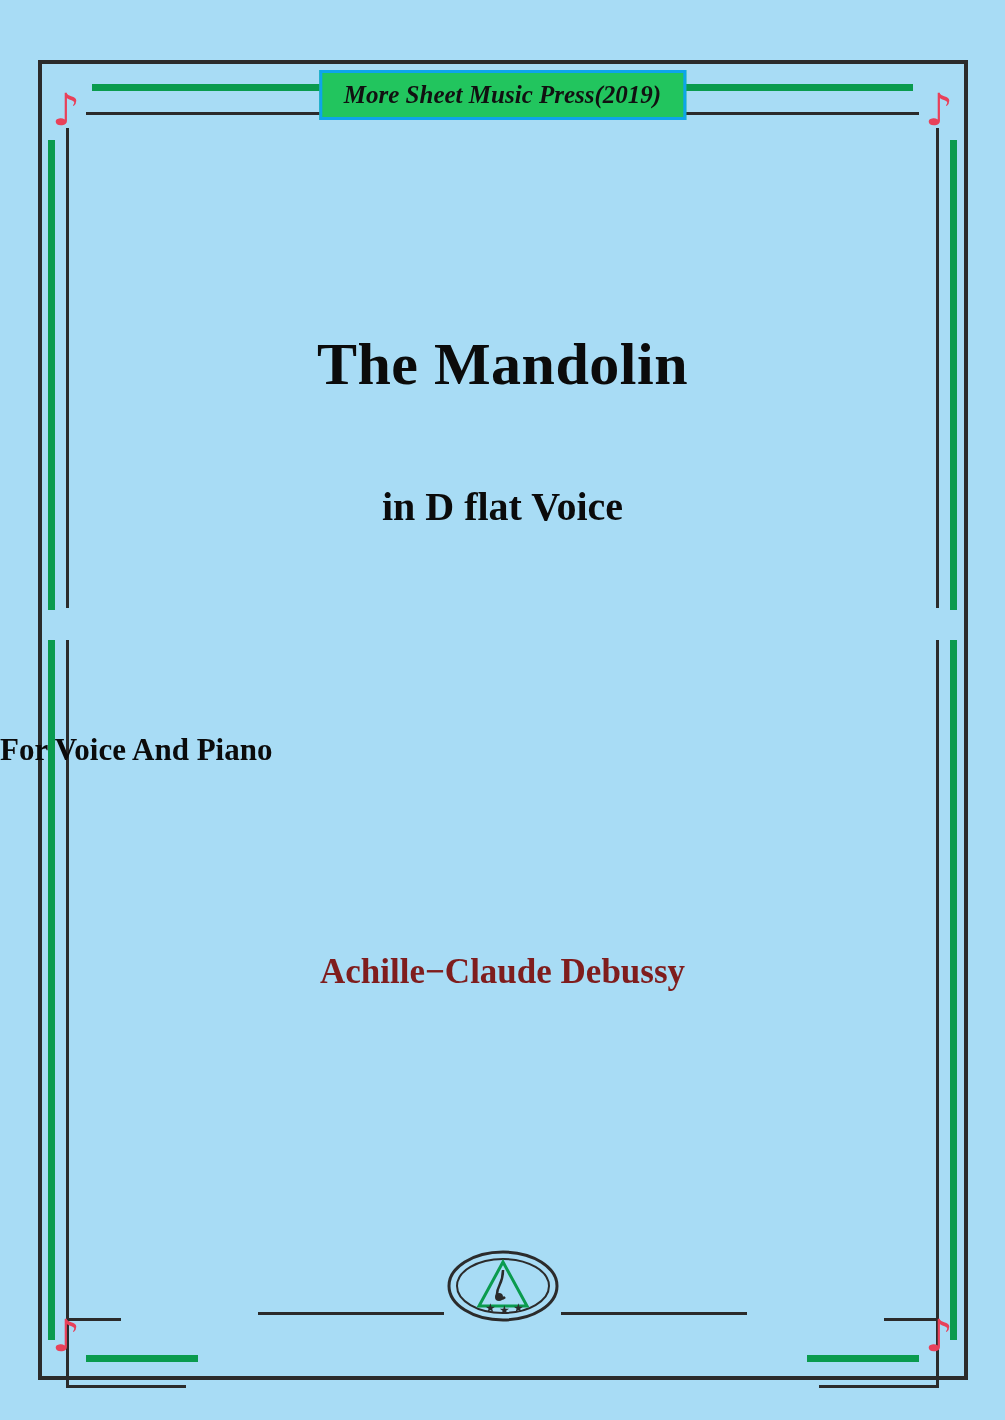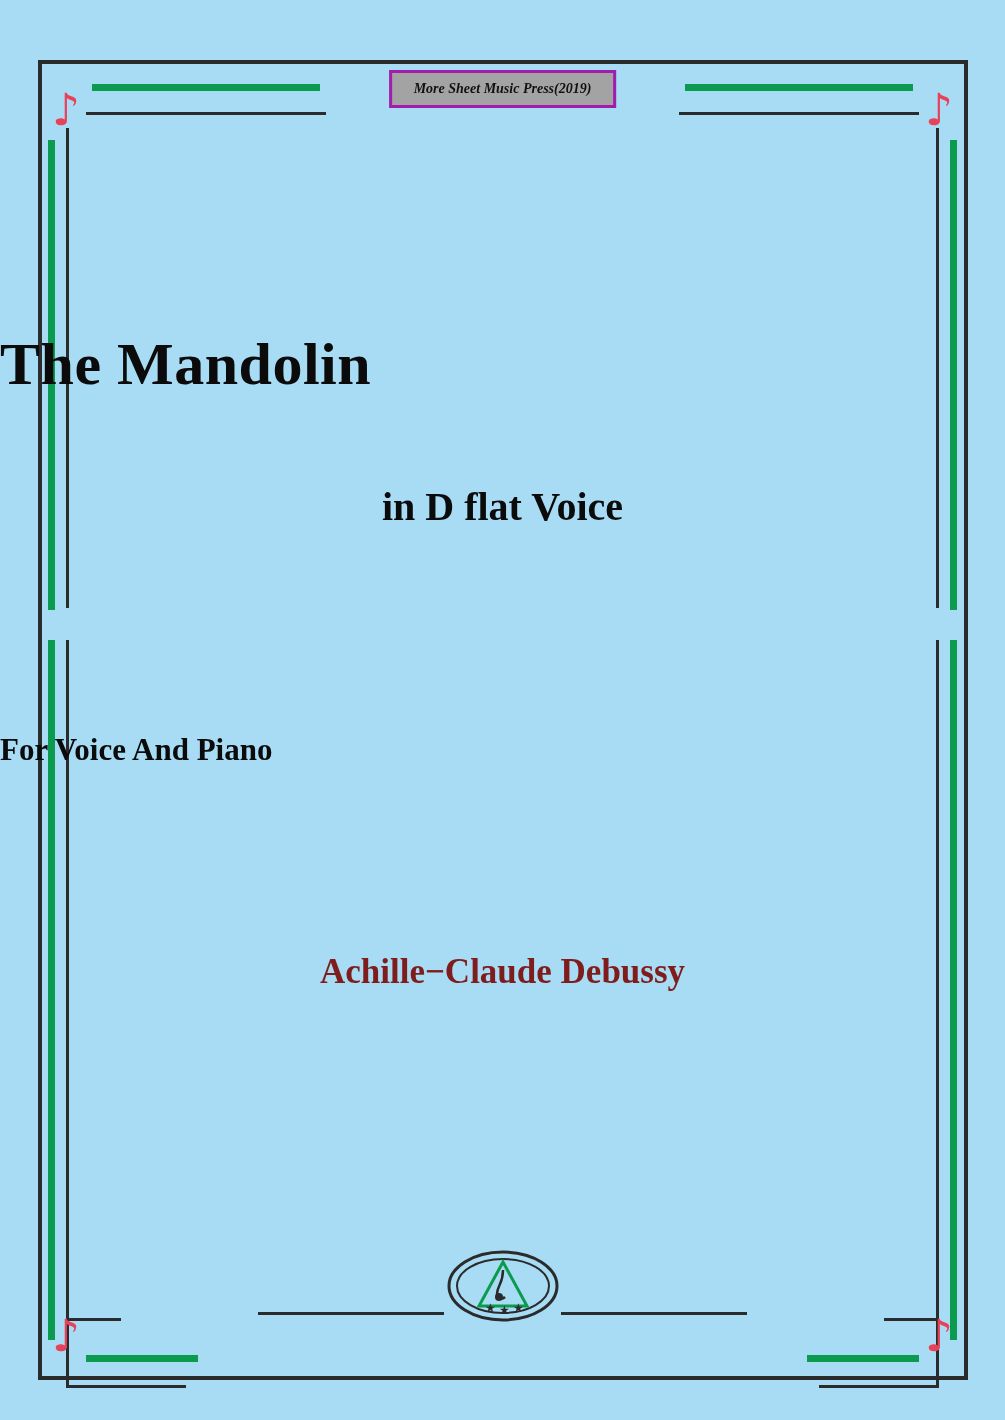--- a/index.html
+++ b/index.html
@@ -117,35 +117,36 @@
   .note.bl { left: 52px; bottom: 62px; }
   .note.br { right: 52px; bottom: 62px; }
 
   
   .publisher-box {
     position: absolute;
     left: 50%;
     transform: translateX(-50%);
     top: 70px;
     padding: 8px 22px;
-    border: 3px solid #a21caf;
-    background: #a3a3a3;
+    border: 3px solid #0ea5e9;
+    background: #22c55e;
     font-style: italic;
     font-weight: bold;
-    font-size: 14px;
+    font-size: 25px;
     color: #111;
     white-space: nowrap;
   }
 
   
   .title {
     position: absolute;
     top: 330px;
     left: 0;
     width: 100%;
+    text-align: center;
     font-size: 60px;
     font-weight: bold;
     color: #0b0b0b;
     letter-spacing: 0.5px;
   }
   .subtitle {
     position: absolute;
     top: 483px;
     left: 0;
     width: 100%;

